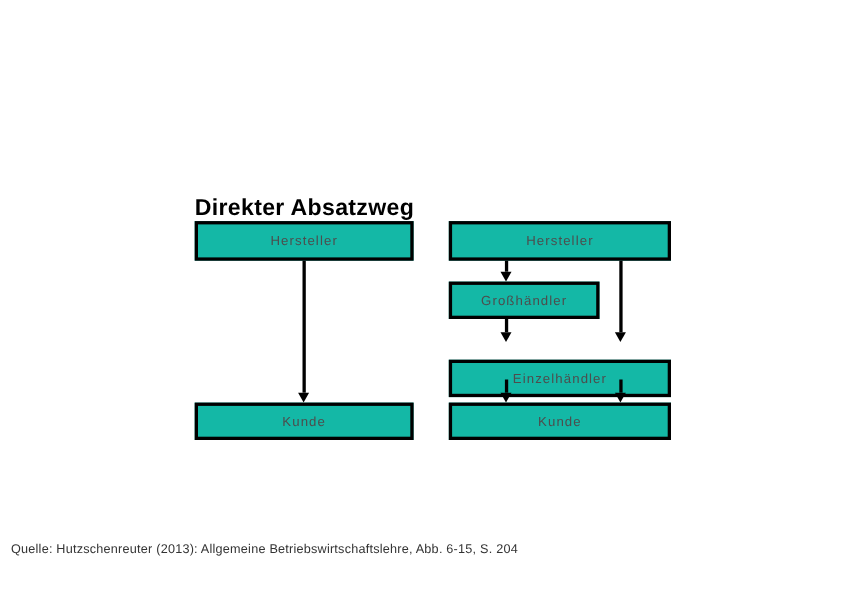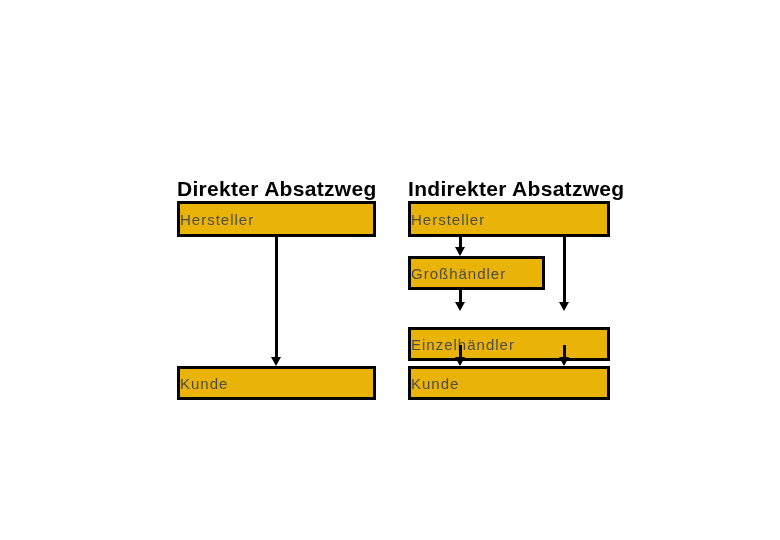--- a/index.html
+++ b/index.html
@@ -17,43 +17,42 @@
     position:relative;overflow:hidden;
   }
   .slide{position:absolute;left:0;top:0;width:780px;height:540px;}
   .col-title{
     position:absolute;
     font-size:21px;font-weight:bold;color:var(--heading);
     text-align:center;letter-spacing:0.3px;white-space:nowrap;
   }
   .node{
     position:absolute;box-sizing:border-box;
-    border:3px solid var(--line);background:#eab308;
-    display:flex;align-items:center;
-    font-size:15px;color:var(--label);letter-spacing:1px;white-space:nowrap;
+    border:3px solid var(--line);background:#14b8a6;
+    display:flex;align-items:center;justify-content:center;
+    font-size:12px;color:var(--label);letter-spacing:1px;white-space:nowrap;
   }
   .arrow-line{position:absolute;width:3px;background:var(--line);}
   .arrow-head{
     position:absolute;width:0;height:0;
     border-left:5.5px solid transparent;
     border-right:5.5px solid transparent;
     border-top:9px solid var(--line);
   }
   .footer-text{
     position:absolute;left:10px;top:494px;
     font-size:11.5px;color:var(--footer);letter-spacing:0.2px;white-space:nowrap;
   }
 </style>
 </head>
 <body>
 
 <div class="slide">
 
   <div class="col-title" style="left:177px;top:177px;width:199px;">Direkter Absatzweg</div>
-  <div class="col-title" style="left:408px;top:177px;width:202px;">Indirekter Absatzweg</div>
 
   <div class="node" style="left:177px;top:201px;width:199px;height:36px;">
     <span>Hersteller</span>
   </div>
   <div class="node" style="left:177px;top:366px;width:199px;height:34px;">
     <span>Kunde</span>
   </div>
 
   <div>
     <div class="arrow-line" style="left:275px;top:237px;height:120px;"></div>
@@ -90,14 +89,15 @@
 
   <div>
     <div class="arrow-line" style="left:459px;top:345px;height:12px;"></div>
     <div class="arrow-head" style="left:455px;top:357px;"></div>
   </div>
   <div>
     <div class="arrow-line" style="left:562.5px;top:345px;height:12px;"></div>
     <div class="arrow-head" style="left:558.5px;top:357px;"></div>
   </div>
 
+  <div class="footer-text">Quelle: Hutzschenreuter (2013): Allgemeine Betriebswirtschaftslehre, Abb. 6-15, S. 204</div>
 
 </div>
 
 </body></html>

